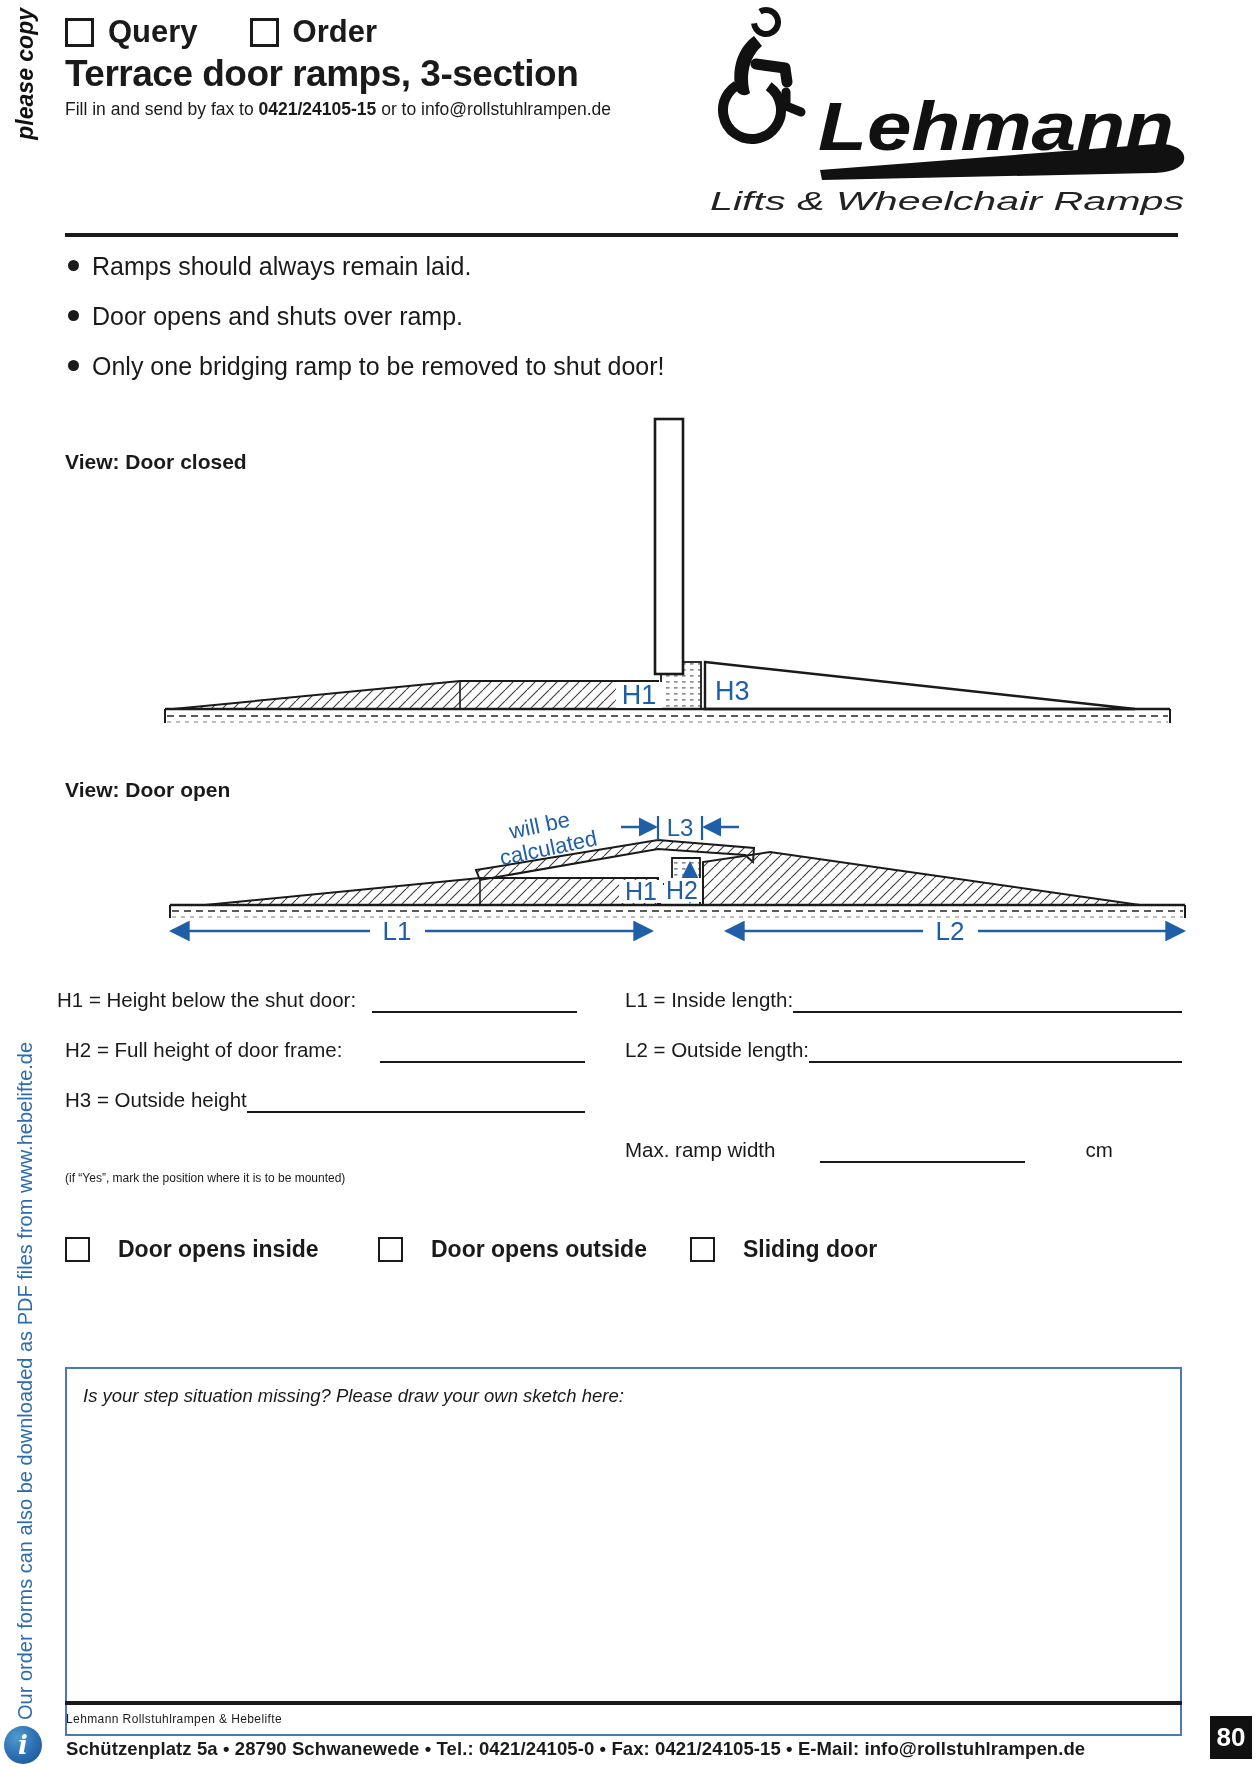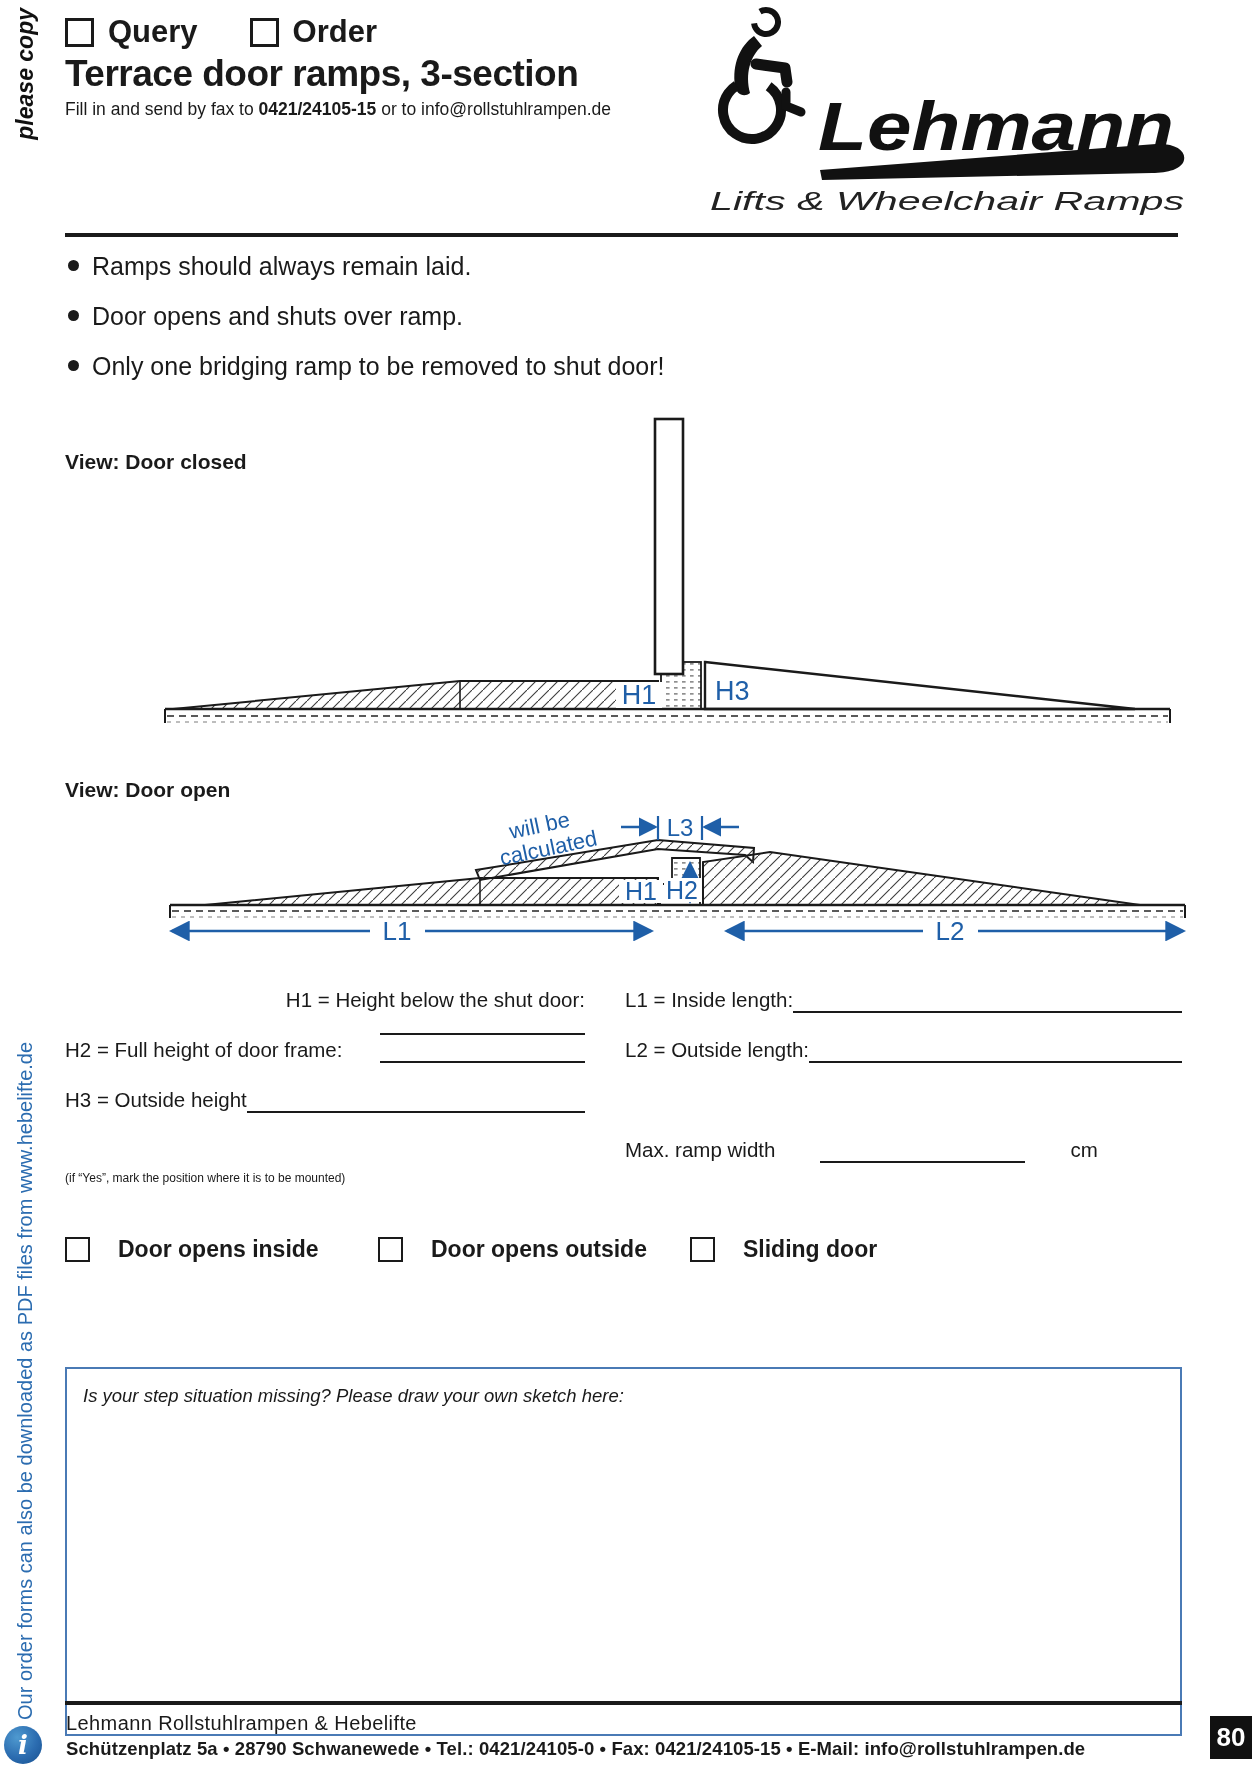--- a/index.html
+++ b/index.html
@@ -52,21 +52,21 @@
   .carry-note{ left:65px; top:1171px; font-size:12px; }
   .opt-row{ left:65px; top:1236px; width:1113px; display:flex; }
   .opt-item{ display:flex; align-items:center; gap:28px; font-size:23px; font-weight:bold; }
   .sketch-box{
     left:65px; top:1367px; width:1117px; height:369px;
     border:2px solid #4a7ab5; box-sizing:border-box;
   }
   .sketch-box .prompt{ margin:16px 0 0 16px; font-size:18.5px; font-style:italic; }
   
   .footer-rule{ left:65px; top:1701px; width:1117px; height:4px; background:#1a1a1a; }
-  .footer-company{ left:66px; top:1712px; font-size:20px; letter-spacing:0.4px; }
+  .footer-company{ left:66px; top:1712px; font-size:12px; letter-spacing:0.4px; }
   .footer-address{ left:66px; top:1738px; font-size:18.5px; font-weight:bold; letter-spacing:0.1px;}
   .page-num{
     left:1210px; top:1716px; width:42px; height:43px; background:#111;
     color:#fff; font-size:26px; font-weight:bold; display:flex; align-items:center; justify-content:center;
   }
 </style>
 </head>
 <body>
 
 <div class="page">
@@ -230,21 +230,21 @@
       </g>
 
       <g>
         <line x1="662" y1="119" x2="858" y2="119" stroke="#1f5fa8" stroke-width="2.6" marker-start="url(#arB)"></line>
         <line x1="913" y1="119" x2="1118" y2="119" stroke="#1f5fa8" stroke-width="2.6" marker-end="url(#arB)"></line>
         <text x="885" y="128" font-size="26" fill="#1f5fa8" text-anchor="middle">L2</text>
       </g>
     </svg>
   </div>
 
-  <div class="frow" style="left:65px; top:988px; width:520px;flex-direction:column;">
+  <div class="frow" style="left:57px; top:988px; width:520px;">
     <span class="lbl">H1 = Height below the shut door:</span>
     <span class="spacer"></span>
     <span class="iline" style="width:205px;"></span>
   </div>
   <div class="frow" style="left:65px; top:1038px; width:520px;">
     <span class="lbl">H2 = Full height of door frame:</span>
     <span class="spacer"></span>
     <span class="iline" style="width:205px;"></span>
   </div>
   <div class="frow" style="left:65px; top:1088px; width:520px;">
@@ -256,21 +256,21 @@
     <span class="lbl">L1 = Inside length:</span>
     <span class="iline fill"></span>
   </div>
   <div class="frow" style="left:625px; top:1038px; width:557px;">
     <span class="lbl">L2 = Outside length:</span>
     <span class="iline fill"></span>
   </div>
   <div class="frow" style="left:625px; top:1138px; width:557px;gap:33px;">
     <span class="lbl">Max. ramp width</span>
     <span class="iline" style="width:205px; margin-left:12px;"></span>
-    <span class="lbl" style="margin-left:12px;text-align:center;">cm</span>
+    <span class="lbl" style="margin-left:27px;text-align:center;">cm</span>
   </div>
 
   <div class="abs carry-note">(if “Yes”, mark the position where it is to be mounted)</div>
 
   <div class="abs opt-row">
     <div class="opt-item" style="width:313px;">
       <span class="cb small"></span>
       <span>Door opens inside</span>
     </div>
     <div class="opt-item" style="width:312px;">

